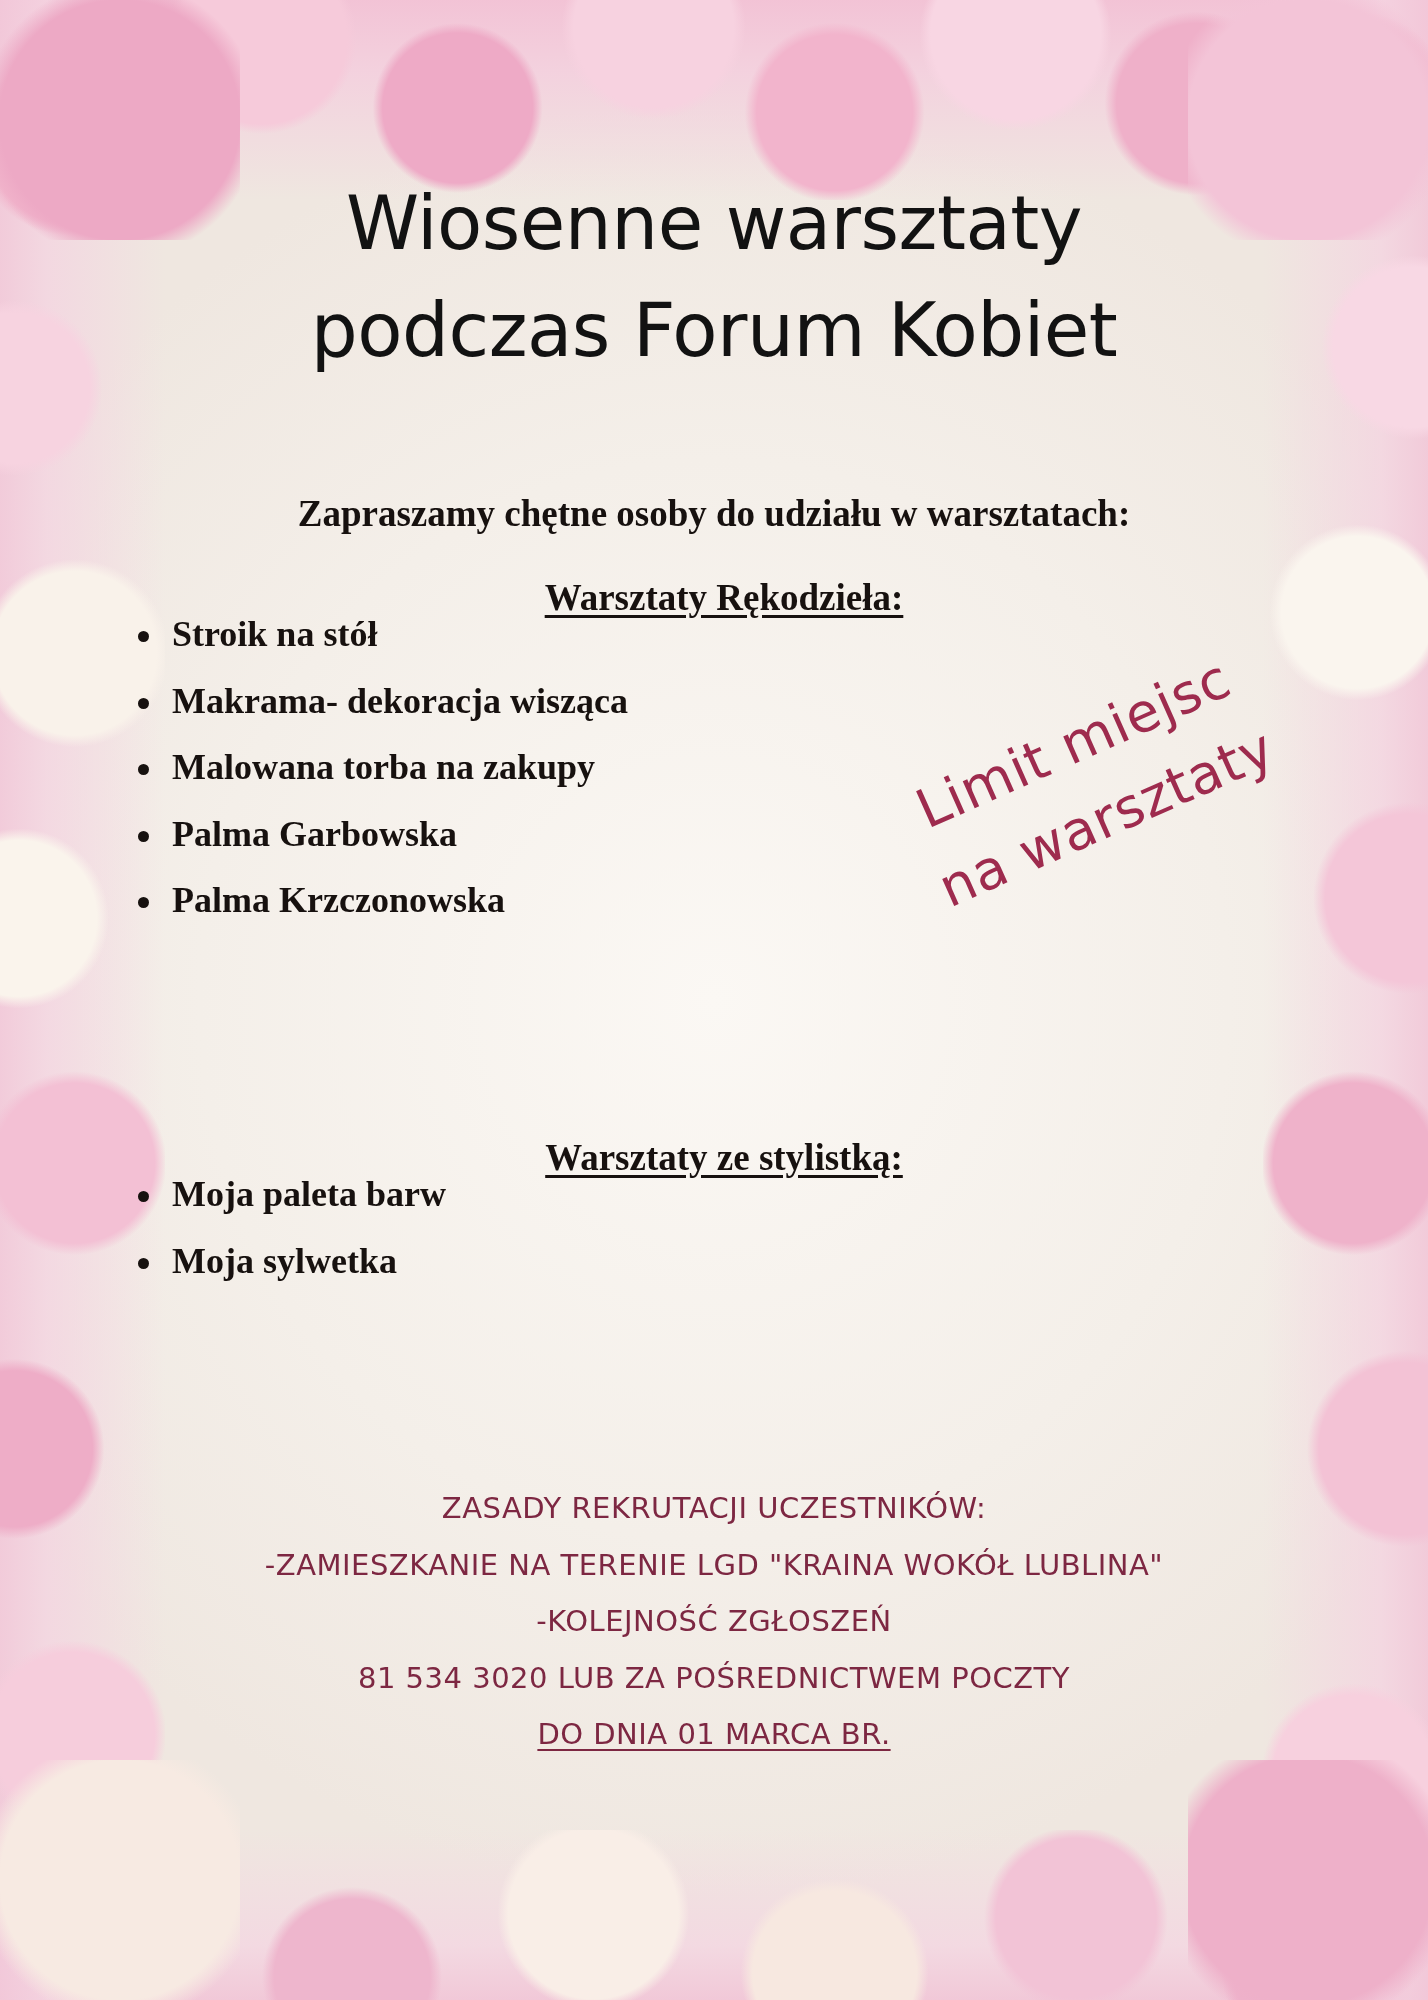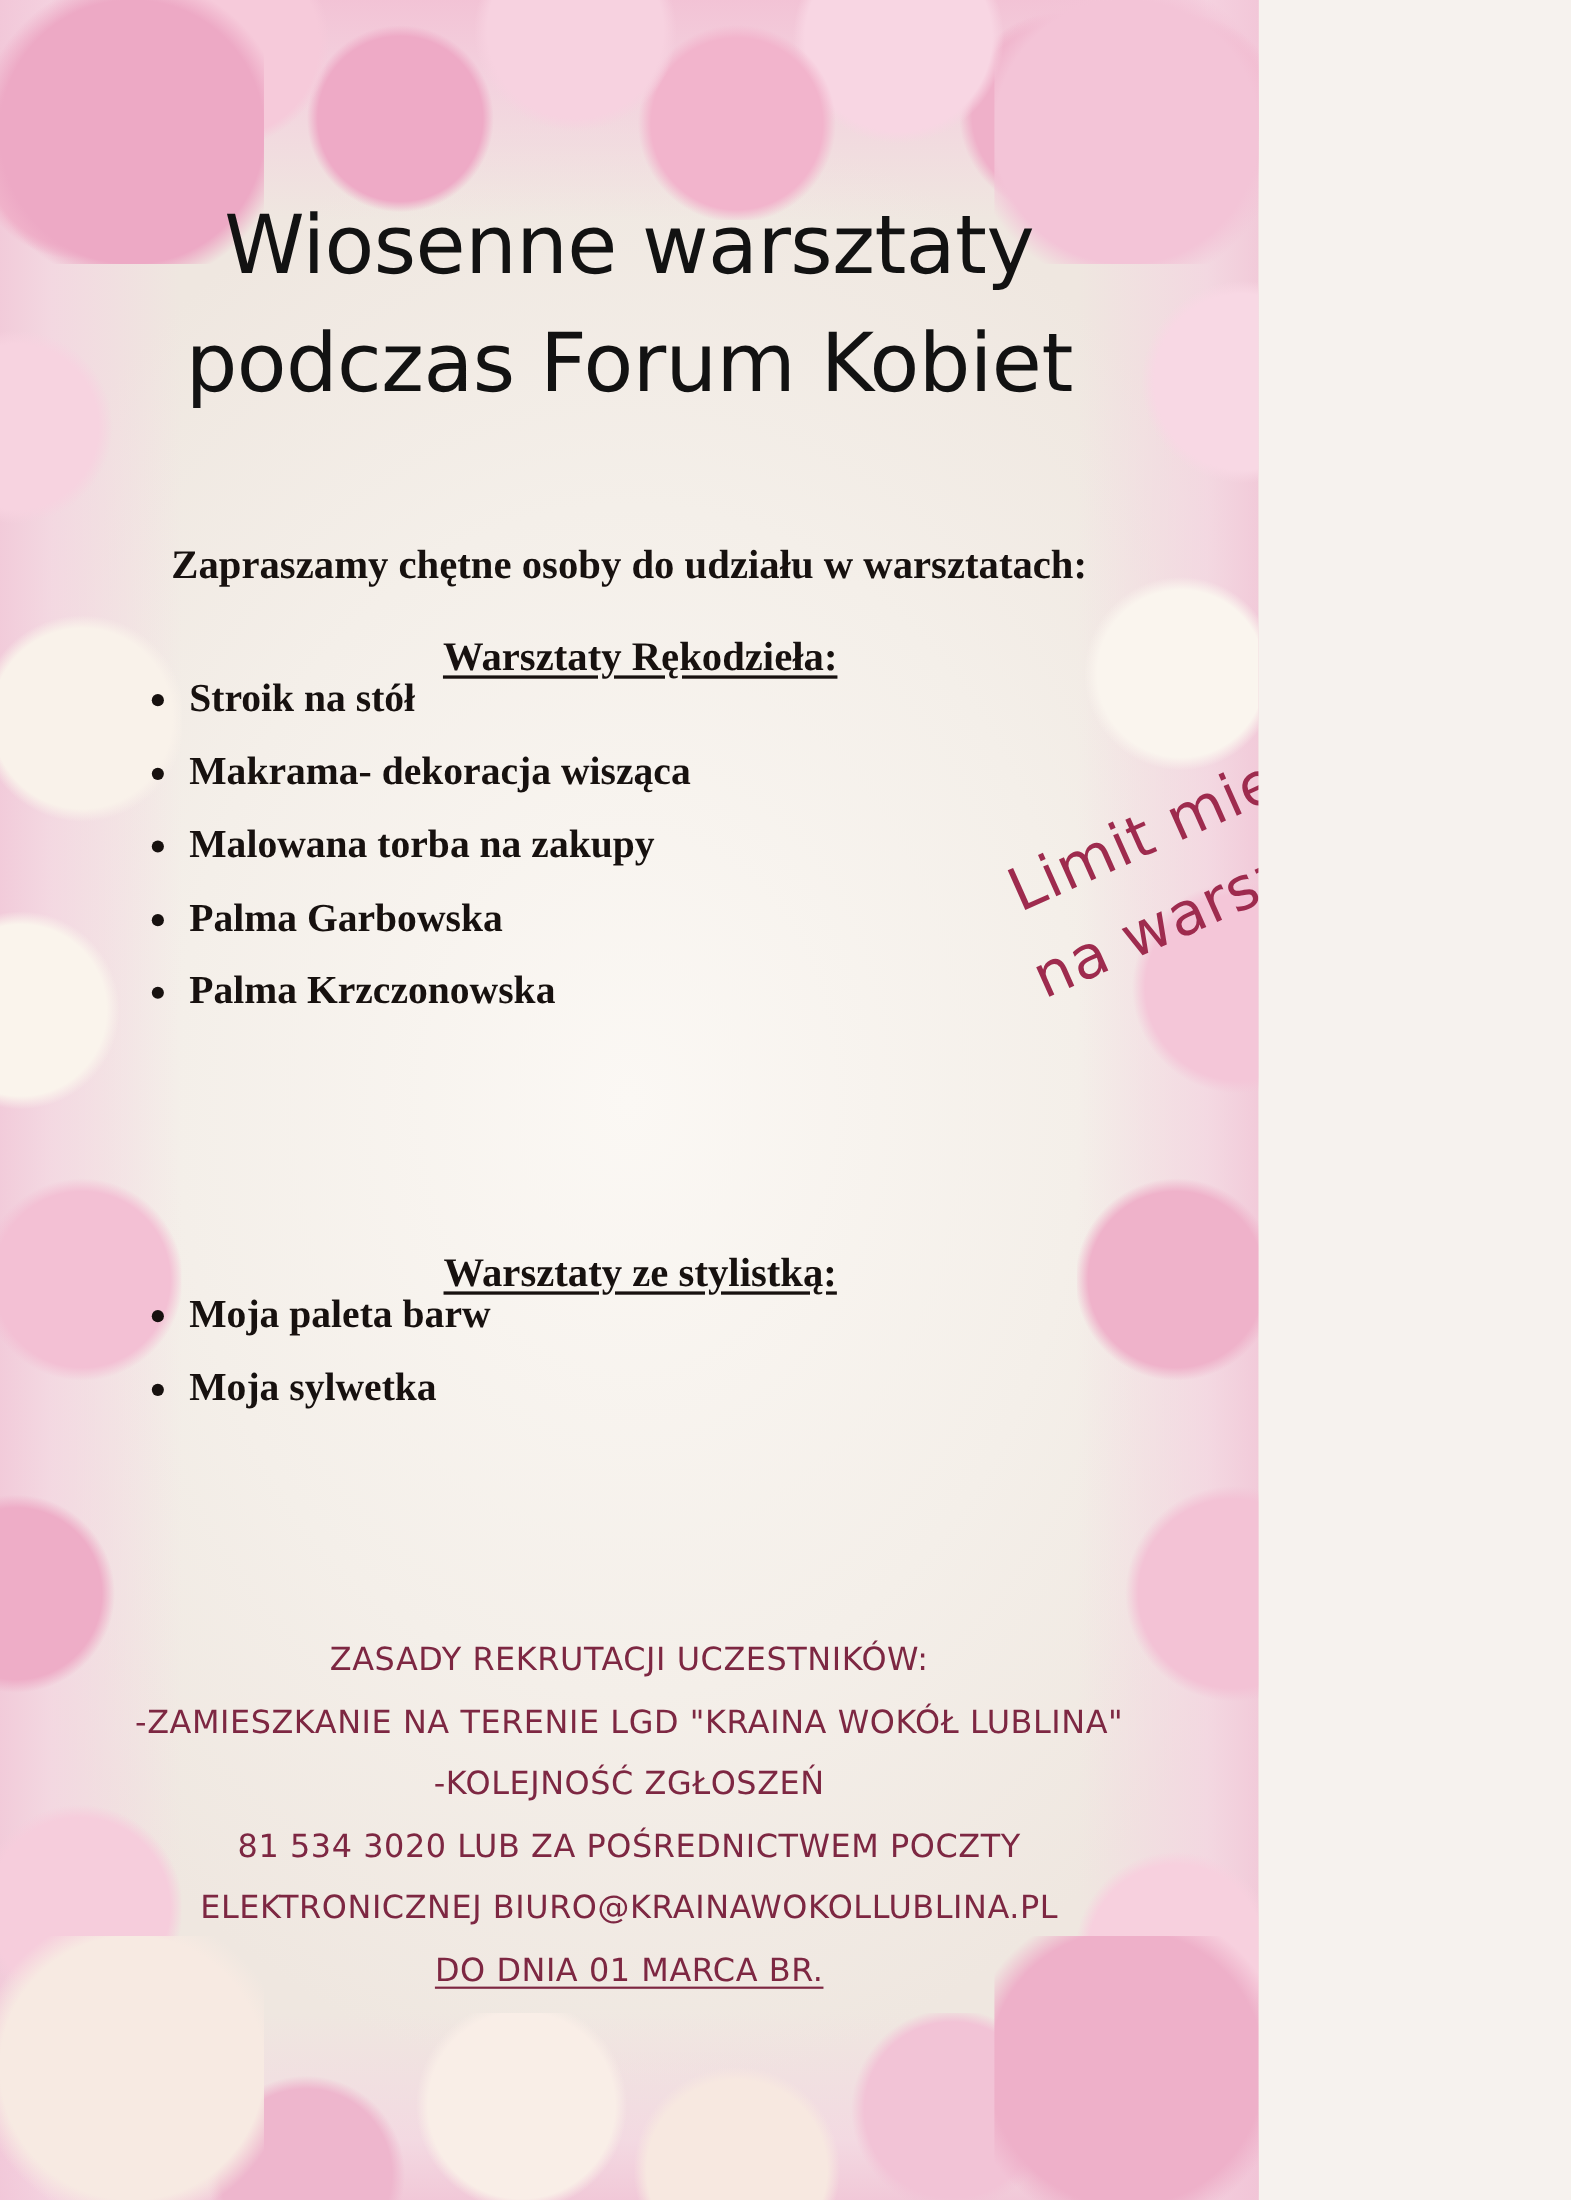--- a/index.html
+++ b/index.html
@@ -9,21 +9,21 @@
   body {
     width: 1428px;
     height: 2000px;
     font-family: "Liberation Sans", sans-serif;
     background: #f6f2ee;
     overflow: hidden;
   }
 
   .poster {
     position: relative;
-    width: 1144px;
+    width: 1428px;
     height: 2000px;
     overflow: hidden;
     background:
       radial-gradient(ellipse 60% 45% at 50% 50%, #fbf8f4 0%, #f4efe9 60%, #efe7e0 100%);
   }
 
   .frame-top, .frame-bottom, .frame-left, .frame-right {
     position: absolute;
     pointer-events: none;
   }
@@ -242,18 +242,17 @@
     <div class="limit-stamp">
       <span class="l1">Limit miejsc</span>
       <span class="l2">na warsztaty</span>
     </div>
 
     <div class="rules">
       <span class="r-line">ZASADY REKRUTACJI UCZESTNIKÓW:</span>
       <span class="r-line">-ZAMIESZKANIE NA TERENIE LGD "KRAINA WOKÓŁ LUBLINA"</span>
       <span class="r-line">-KOLEJNOŚĆ ZGŁOSZEŃ</span>
       <span class="r-line">81 534 3020 LUB ZA POŚREDNICTWEM POCZTY</span>
-      <span class="r-line">ELEKTRONICZNEJ BIURO@KRAINAWOKOLLUBLINA.PL</span>
       <span class="r-line"><span class="deadline">DO DNIA 01 MARCA BR.</span></span>
     </div>
 
   </div>
 </div>
 
 </body></html>

